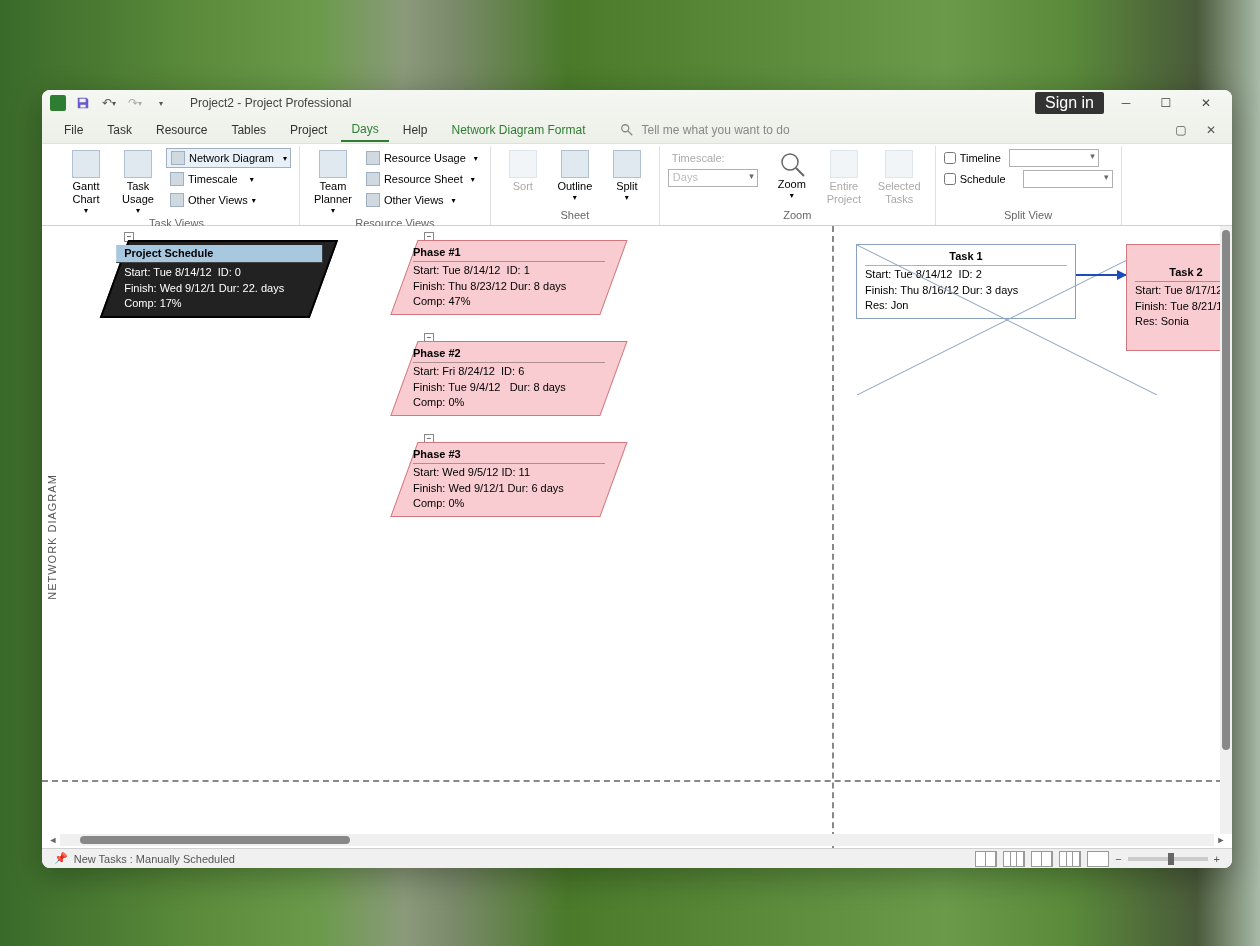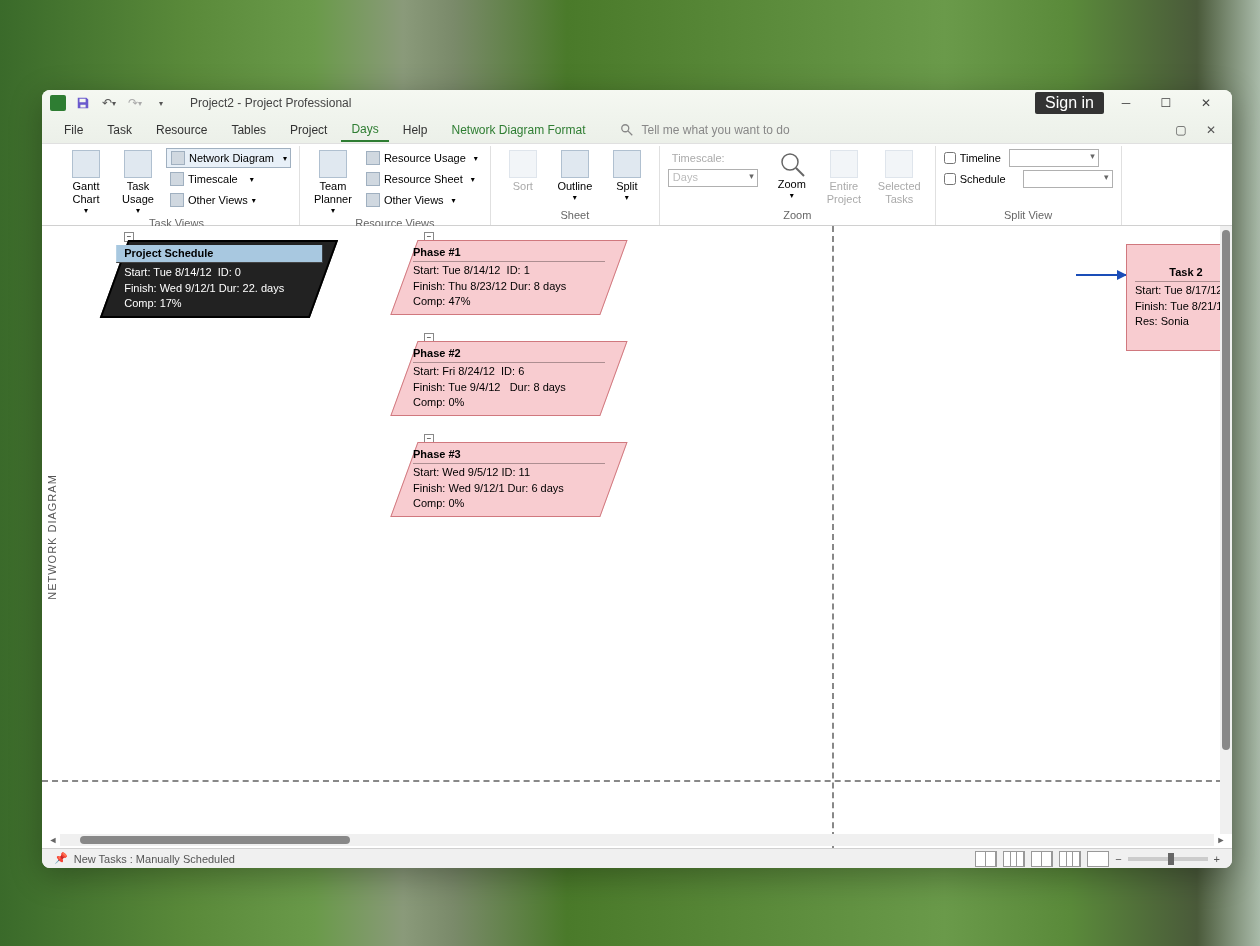--- a/index.html
+++ b/index.html
@@ -350,20 +350,30 @@
         <div class="parallelogram pink" style="padding:4px 0">
           <div class="inner">
             <div class="title-row">Phase #3</div>
             <div class="row"><span>Start:  Wed 9/5/12</span>&nbsp;<span>ID:   11</span></div>
             <div class="row"><span>Finish: Wed 9/12/1</span>&nbsp;<span>Dur: 6 days</span></div>
             <div class="row">Comp: 0%</div>
           </div>
         </div>
       </div>
 
+      <div class="node task-node" style="left:814px;top:18px;width:220px;padding:4px 8px">
+        <svg class="diag">
+            <line x1="0" y1="0" x2="100%" y2="100%" stroke="#8aa0c0" stroke-width="1"></line>
+            <line x1="0" y1="100%" x2="100%" y2="0" stroke="#8aa0c0" stroke-width="1"></line>
+          </svg>
+        <div class="title-row" style="text-align:center">Task 1</div>
+        <div class="row"><span>Start:  Tue 8/14/12</span>&nbsp;&nbsp;<span>ID:   2</span></div>
+        <div class="row"><span>Finish: Thu 8/16/12</span>&nbsp;<span>Dur: 3 days</span></div>
+        <div class="row">Res:   Jon</div>
+      </div>
 
       <div class="arrow" style="left:1034px;top:48px;width:50px"></div>
 
       <div class="node task-node pink" style="left:1084px;top:18px;width:120px;padding:20px 8px;overflow:hidden">
         <div class="title-row" style="text-align:center">Task 2</div>
         <div class="row">Start:  Tue 8/17/12</div>
         <div class="row">Finish: Tue 8/21/1</div>
         <div class="row">Res:   Sonia</div>
       </div>
     </div>

